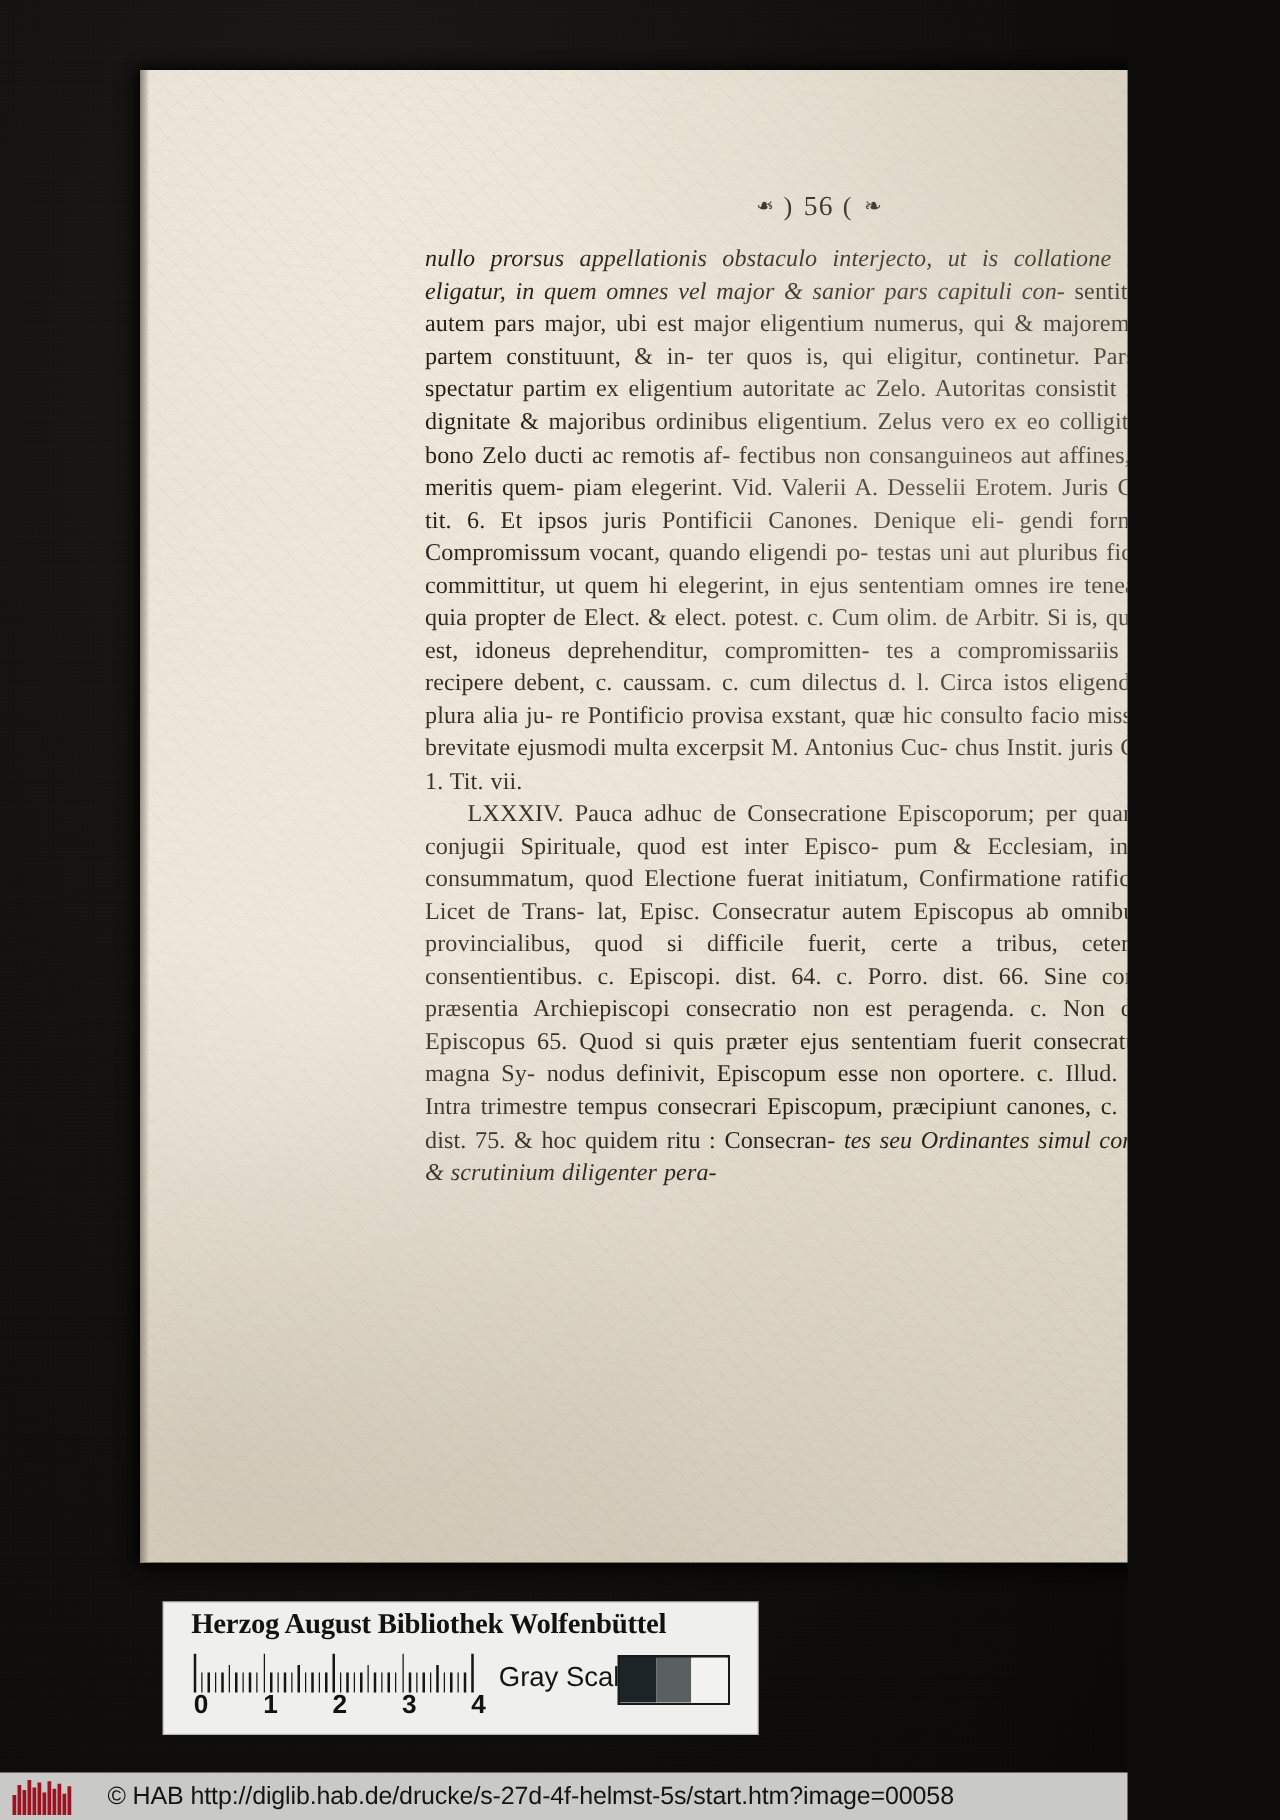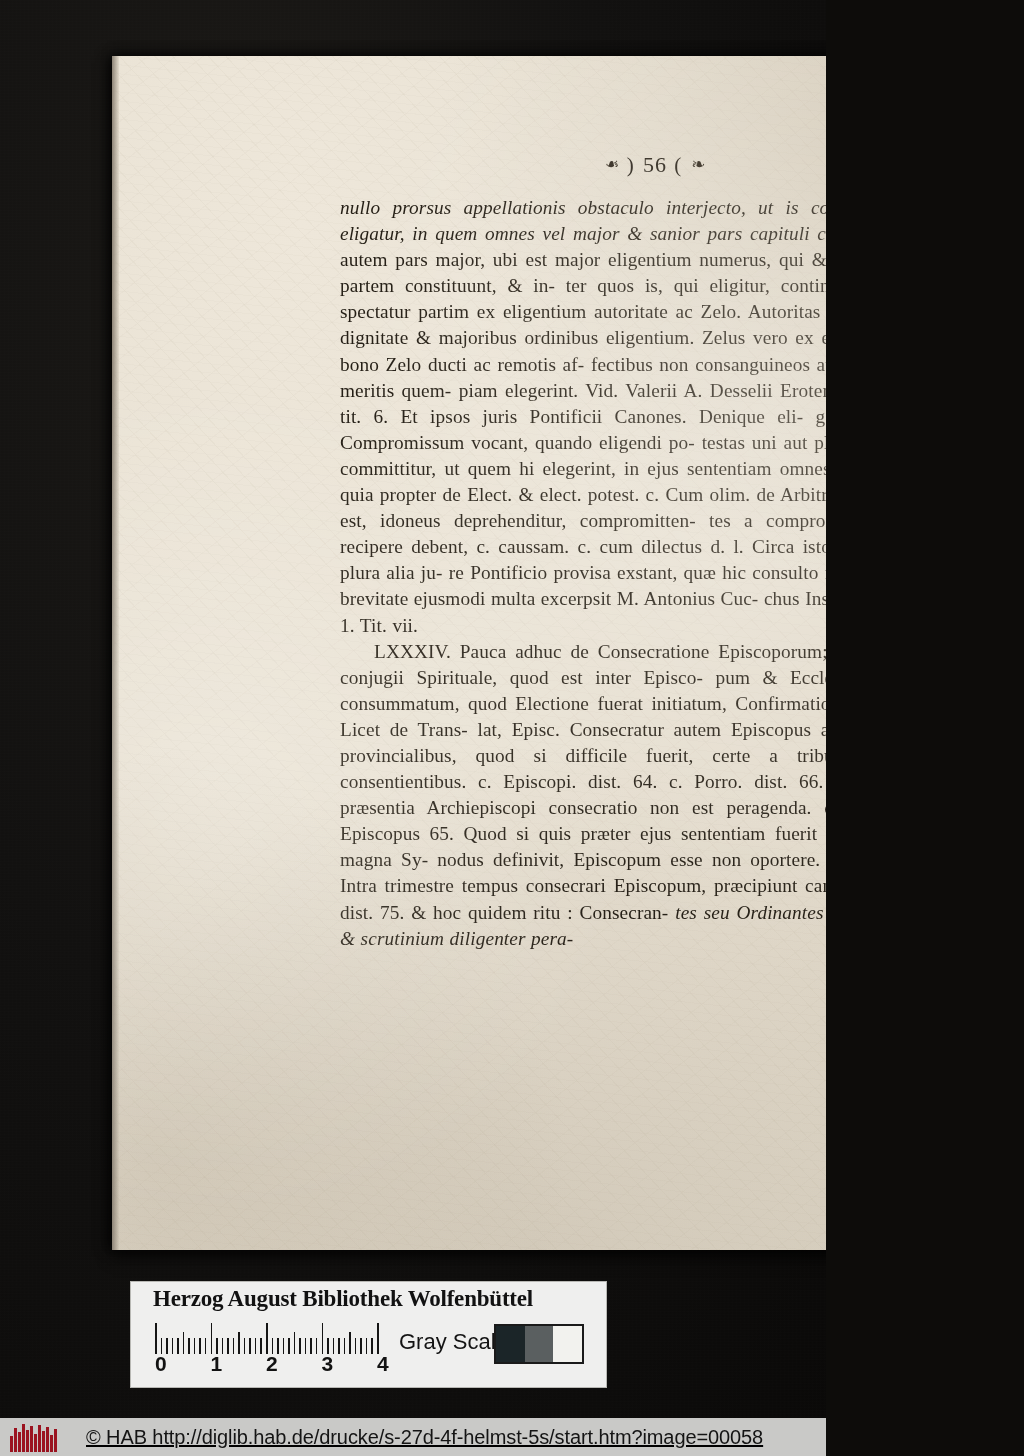--- a/index.html
+++ b/index.html
@@ -2,21 +2,21 @@
 <html><head>
 <meta charset="utf-8">
 <style>
   html, body {
     margin: 0;
     padding: 0;
     background: #0d0c0a;
   }
   #scan {
     position: relative;
-    width: 826px;
+    width: 902px;
     height: 1456px;
     overflow: hidden;
     background: #100f0d;
     font-family: "Liberation Serif", serif;
   }
 
   
   .board {
     position: absolute;
     inset: 0;
@@ -220,21 +220,20 @@
   
   .footer {
     position: absolute;
     left: 0;
     top: 1418px;
     width: 1024px;
     height: 38px;
     background: #c9c9c7;
     display: flex;
     align-items: center;
-    text-decoration: underline;
   }
   .hab-mark {
     width: 56px;
     height: 30px;
     margin-left: 10px;
     flex: none;
     display: flex;
     align-items: flex-end;
     gap: 1px;
   }

